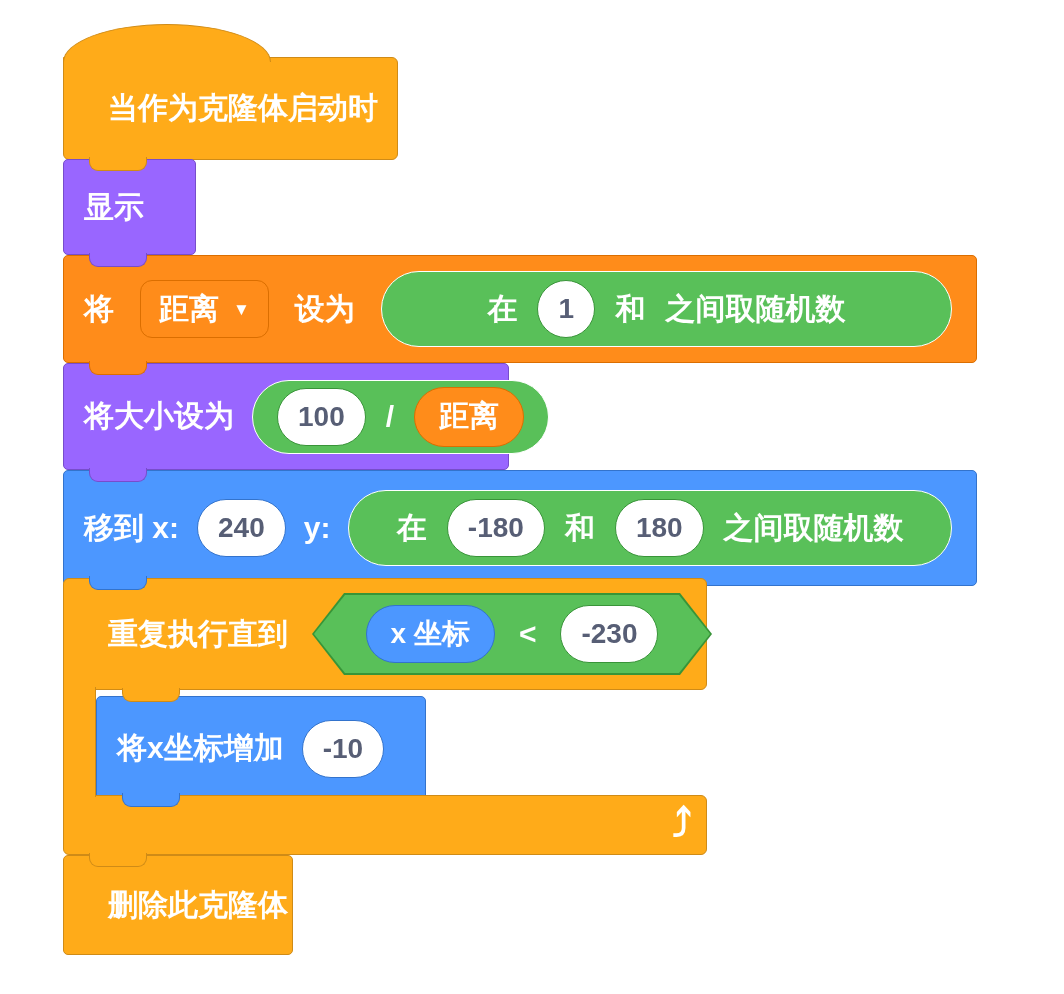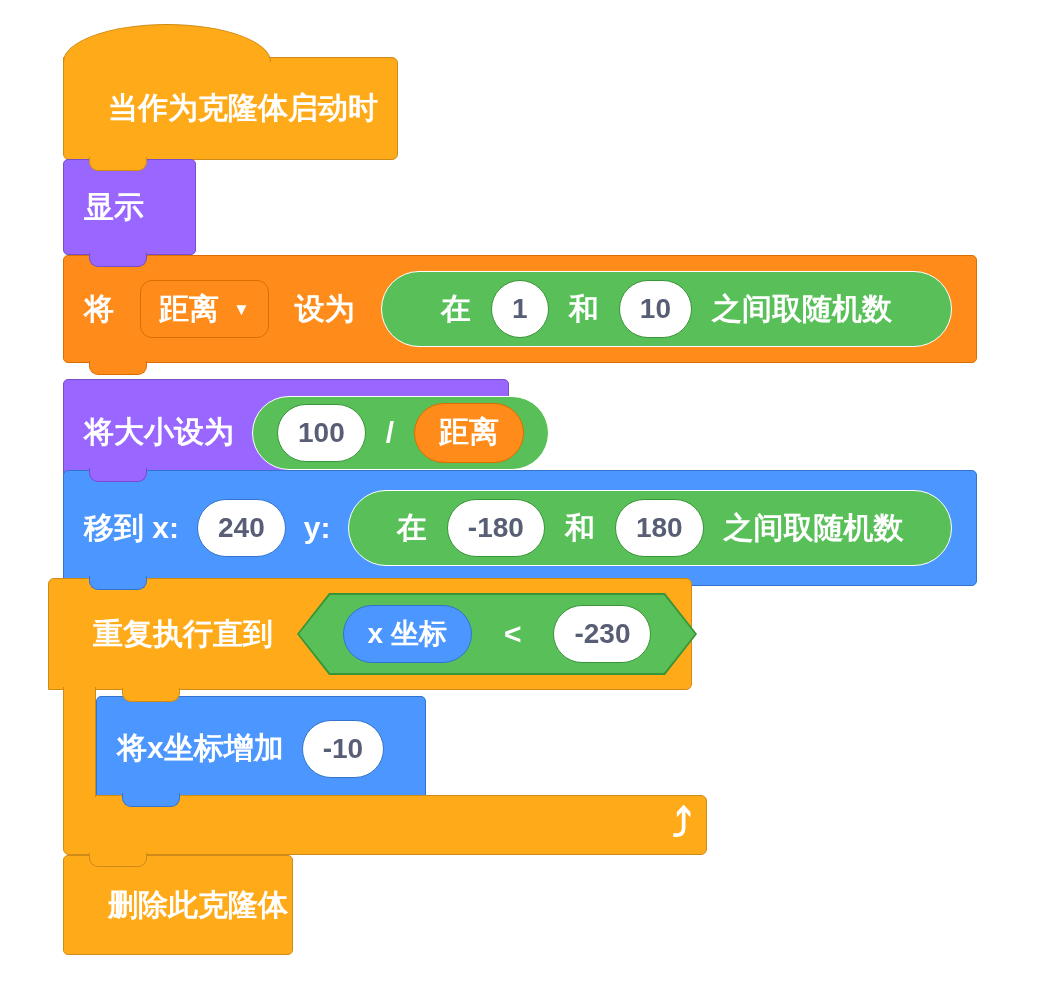--- a/index.html
+++ b/index.html
@@ -35,21 +35,21 @@
         box-sizing:border-box;font-size:30px;}
   .motion-pill{display:flex;align-items:center;justify-content:center;background:#4C97FF;
         border:1.6px solid #3373CC;border-radius:29px;height:58px;padding:0 24px;
         box-sizing:border-box;font-size:28px;}
   .hex{position:relative;width:400px;height:82px;flex:none;}
   .hex-outer{position:absolute;inset:0;background:#389438;
         clip-path:polygon(32px 0,calc(100% - 32px) 0,100% 50%,calc(100% - 32px) 100%,32px 100%,0 50%);}
   .hex-inner{position:absolute;inset:2px;background:#59C059;
         clip-path:polygon(31px 0,calc(100% - 31px) 0,100% 50%,calc(100% - 31px) 100%,31px 100%,0 50%);}
   .hex-content{position:relative;height:100%;display:flex;align-items:center;
-        justify-content:center;gap:32px;padding:0 42px;z-index:1;}
+        justify-content:center;gap:24px;padding:0 42px;z-index:1;}
   .bump{position:absolute;width:58px;height:14px;box-sizing:border-box;
         border:1.6px solid;border-top:none;border-radius:0 0 9px 9px;z-index:6;}
   .bump.b-control{background:#FFAB19;border-color:#CF8B17;}
   .bump.b-looks{background:#9966FF;border-color:#774DCB;}
   .bump.b-vars{background:#FF8C1A;border-color:#DB6E00;}
   .bump.b-motion{background:#4C97FF;border-color:#3373CC;}
   .loop-arrow{font-size:40px;line-height:1;transform:translateY(-2px);}
   .lbl{flex:none;}
 </style>
 </head>
@@ -72,28 +72,25 @@
       <span>距离</span>
       <span class="dd-arrow">▼</span>
     </div>
     <span class="lbl">设为</span>
     <div class="pill c-op grow">
       <span class="lbl">在</span>
       <div class="oval">
         <span>1</span>
       </div>
       <span class="lbl">和</span>
-      <div class="oval">
-        <span>10</span>
-      </div>
       <span class="lbl">之间取随机数</span>
     </div>
   </div>
 
-  <div class="block c-looks" style="left:63px;top:363px;width:446px;height:107px;margin-top:16px;">
+  <div class="block c-looks" style="left:63px;top:363px;width:446px;height:107px;">
     <span class="lbl">将大小设为</span>
     <div class="pill c-op" style="height:74px;">
       <div class="oval">
         <span>100</span>
       </div>
       <span class="lbl">/</span>
       <div class="var-pill">
         <span>距离</span>
       </div>
     </div>
@@ -111,21 +108,21 @@
         <span>-180</span>
       </div>
       <span class="lbl">和</span>
       <div class="oval">
         <span>180</span>
       </div>
       <span class="lbl">之间取随机数</span>
     </div>
   </div>
 
-  <div class="block c-control" style="left:48px;top:578px;width:644px;height:112px;border-radius:6px 6px 6px 0;gap:24px;">
+  <div class="block c-control" style="left:63px;top:578px;width:644px;height:112px;border-radius:6px 6px 6px 0;gap:24px;">
     <span class="lbl">重复执行直到</span>
     <div class="hex">
       <div class="hex-outer"></div>
       <div class="hex-inner"></div>
       <div class="hex-content">
         <div class="motion-pill">
           <span>x 坐标</span>
         </div>
         <span class="lbl">&lt;</span>
         <div class="oval">

